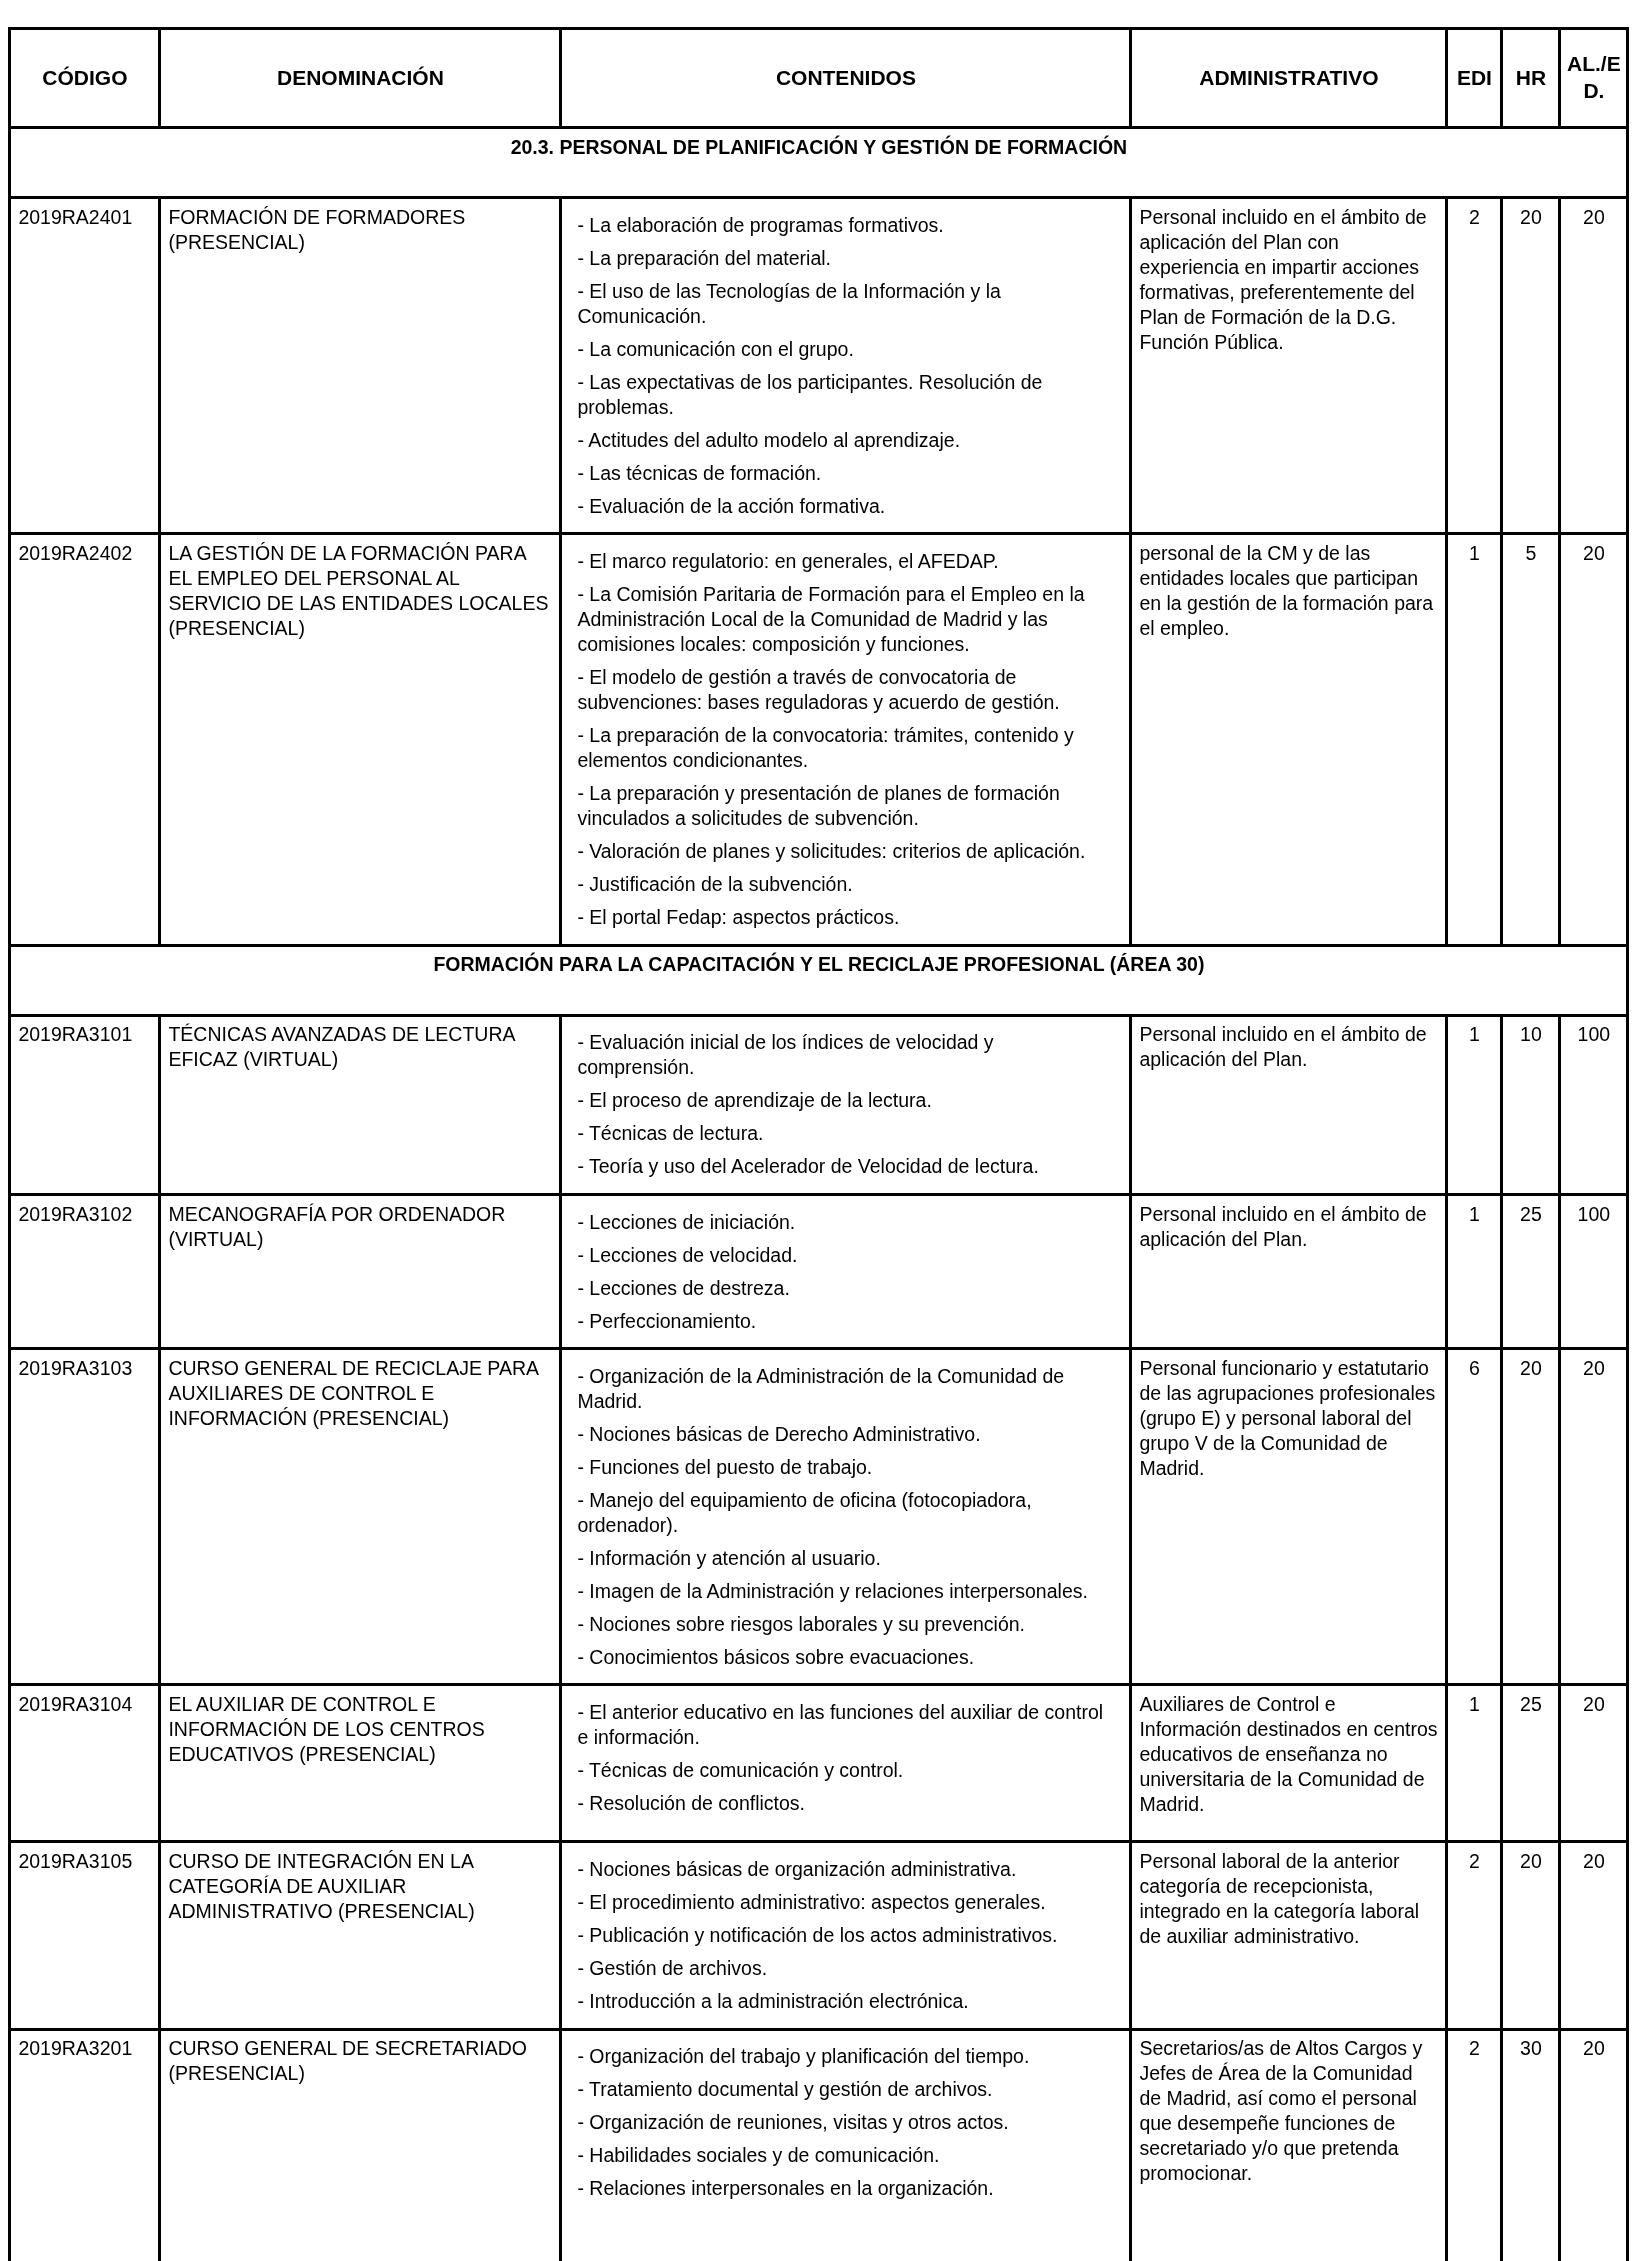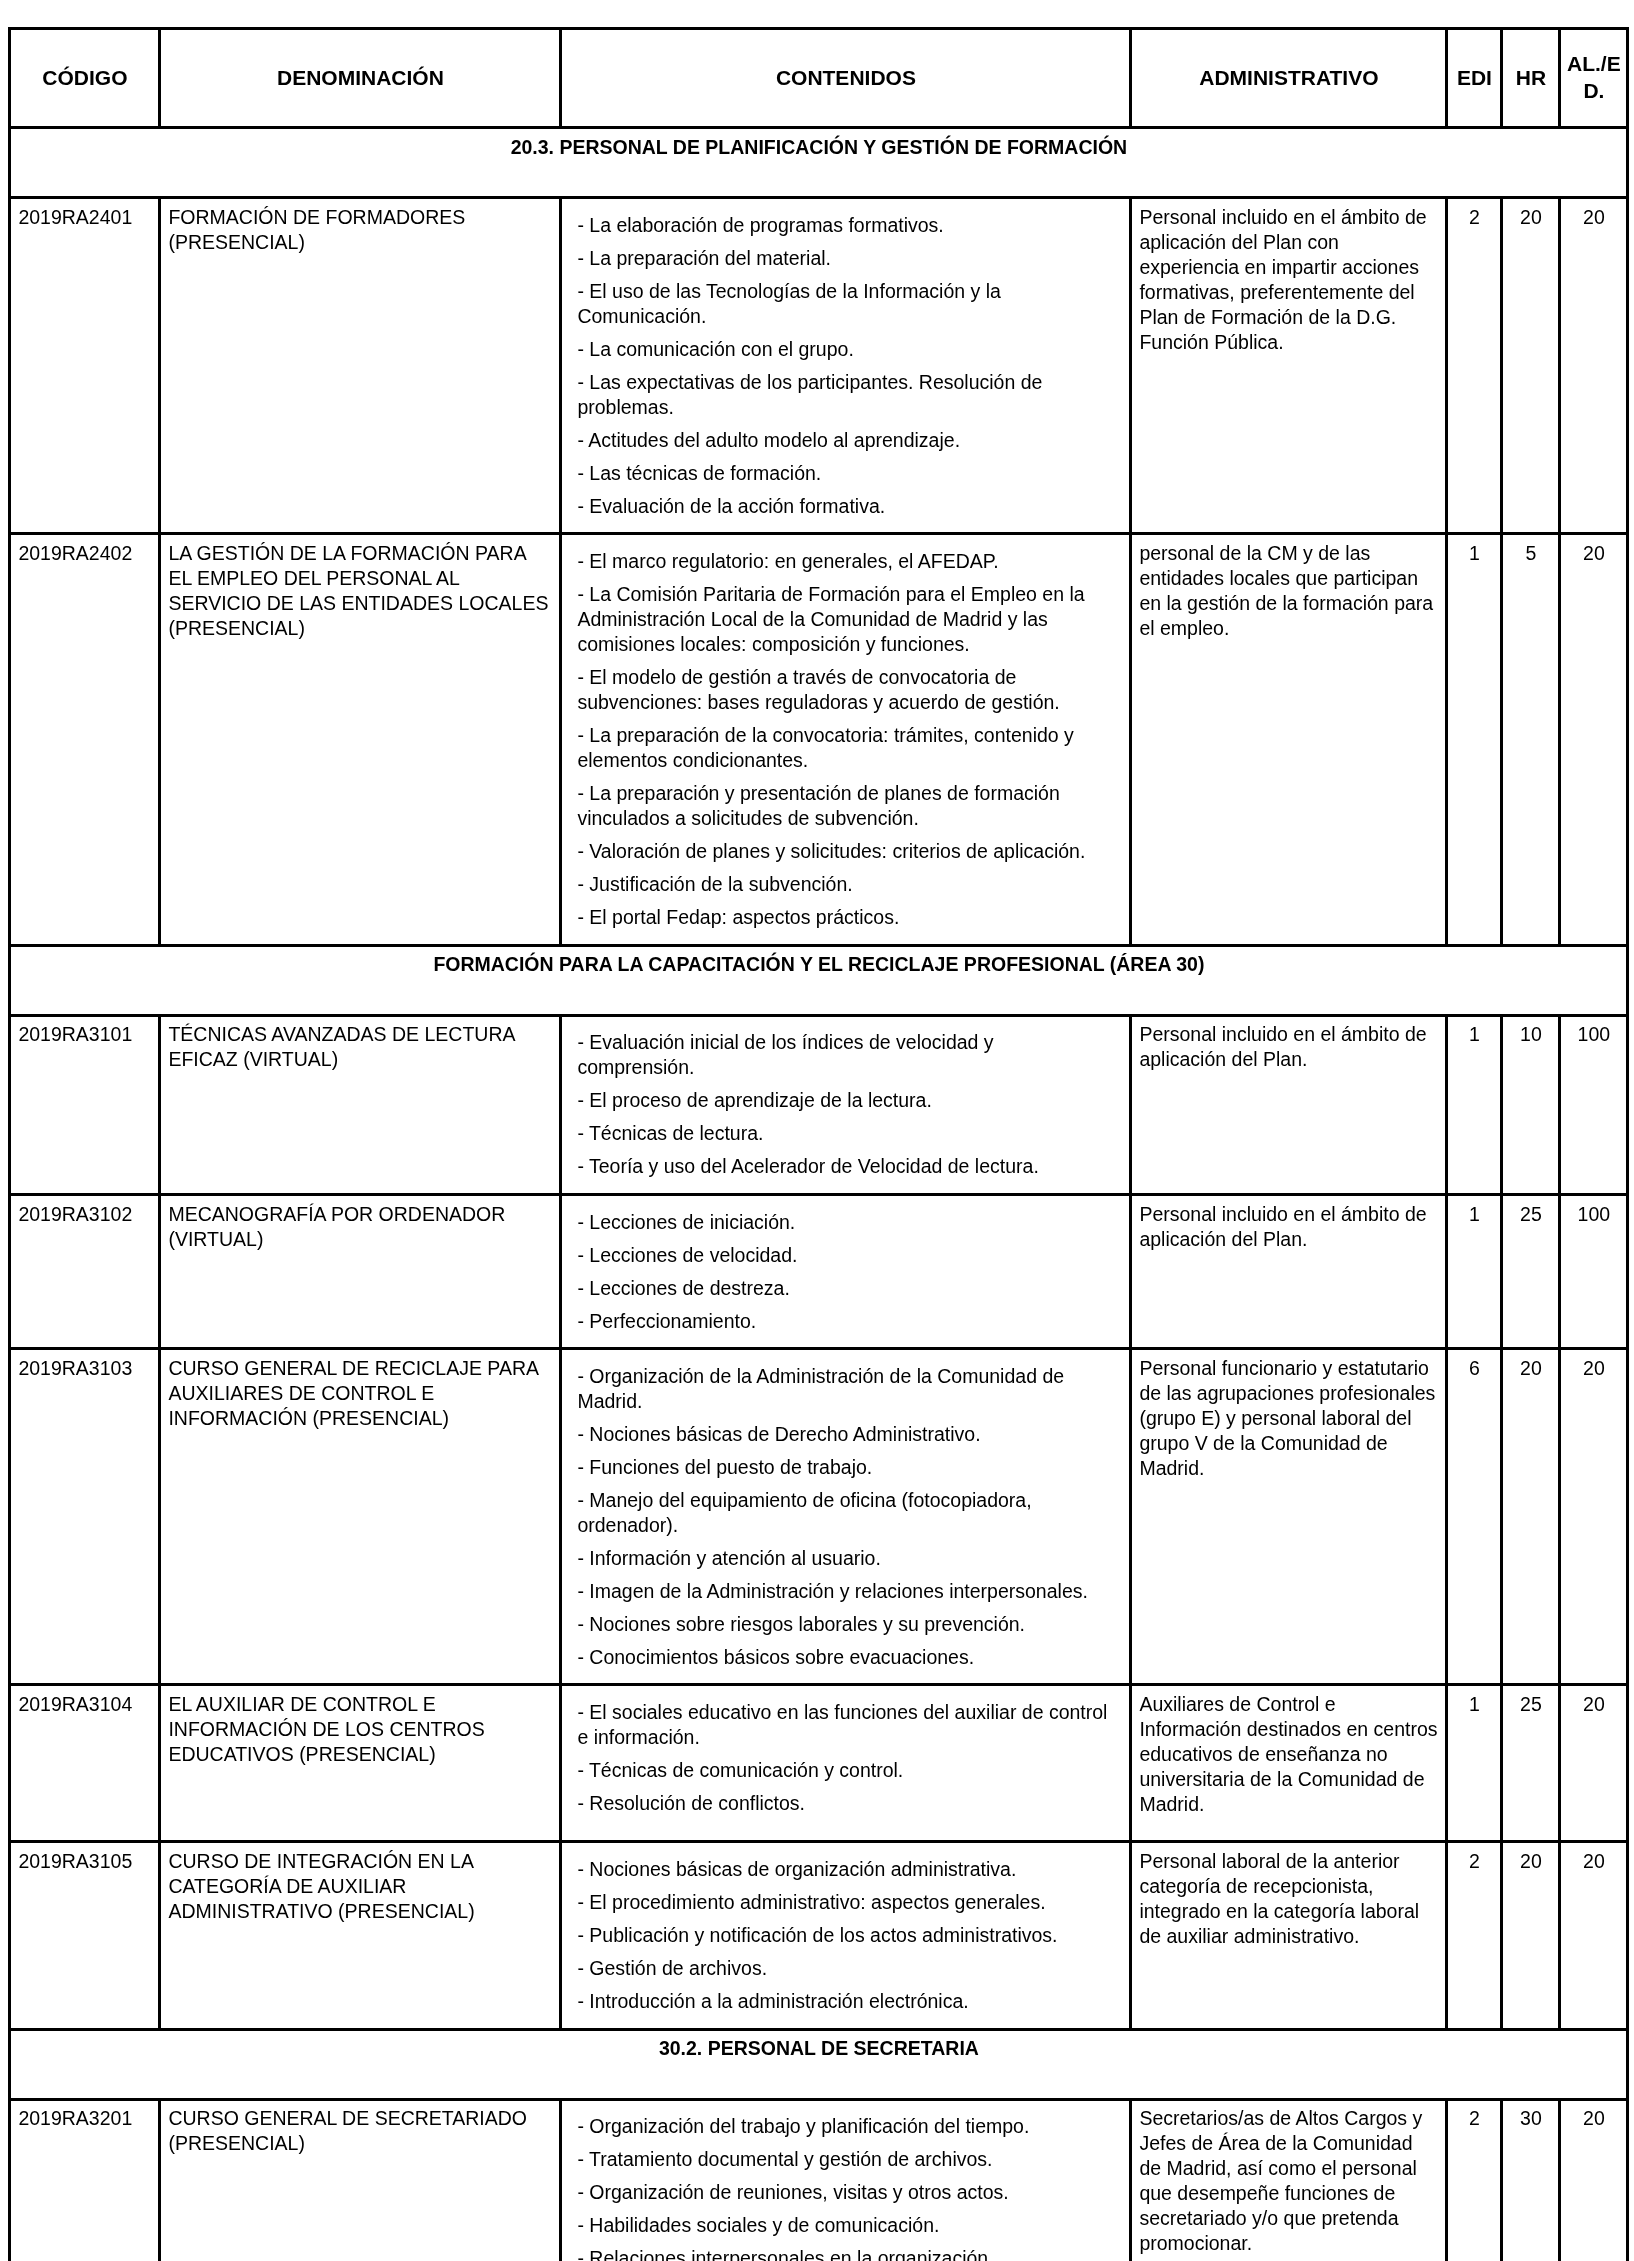--- a/index.html
+++ b/index.html
@@ -169,21 +169,21 @@
           </td>
           <td class="cell-destinatarios">Personal funcionario y estatutario de las agrupaciones profesionales (grupo E) y personal laboral del grupo V de la Comunidad de Madrid.</td>
           <td class="cell-num">6</td>
           <td class="cell-num">20</td>
           <td class="cell-num">20</td>
         </tr>
         <tr style="height: 157px;">
           <td class="cell-codigo">2019RA3104</td>
           <td class="cell-denominacion">EL AUXILIAR DE CONTROL E INFORMACIÓN DE LOS CENTROS EDUCATIVOS (PRESENCIAL)</td>
           <td class="cell-contenidos">
-            <div>- El sociales educativo en las funciones del auxiliar de control e información.</div>
+            <div>- El anterior educativo en las funciones del auxiliar de control e información.</div>
             <div>- Técnicas de comunicación y control.</div>
             <div>- Resolución de conflictos.</div>
           </td>
           <td class="cell-destinatarios">Auxiliares de Control e Información destinados en centros educativos de enseñanza no universitaria de la Comunidad de Madrid.</td>
           <td class="cell-num">1</td>
           <td class="cell-num">25</td>
           <td class="cell-num">20</td>
         </tr>
         <tr style="height: 184px;">
           <td class="cell-codigo">2019RA3105</td>
@@ -192,23 +192,20 @@
             <div>- Nociones básicas de organización administrativa.</div>
             <div>- El procedimiento administrativo: aspectos generales.</div>
             <div>- Publicación y notificación de los actos administrativos.</div>
             <div>- Gestión de archivos.</div>
             <div>- Introducción a la administración electrónica.</div>
           </td>
           <td class="cell-destinatarios">Personal laboral de la anterior categoría de recepcionista, integrado en la categoría laboral de auxiliar administrativo.</td>
           <td class="cell-num">2</td>
           <td class="cell-num">20</td>
           <td class="cell-num">20</td>
-        </tr>
-        <tr>
-          <td colspan="7" class="section-cell">30.2. PERSONAL DE SECRETARIA</td>
         </tr>
         <tr style="height: 292px;">
           <td class="cell-codigo">2019RA3201</td>
           <td class="cell-denominacion">CURSO GENERAL DE SECRETARIADO (PRESENCIAL)</td>
           <td class="cell-contenidos">
             <div>- Organización del trabajo y planificación del tiempo.</div>
             <div>- Tratamiento documental y gestión de archivos.</div>
             <div>- Organización de reuniones, visitas y otros actos.</div>
             <div>- Habilidades sociales y de comunicación.</div>
             <div>- Relaciones interpersonales en la organización.</div>

